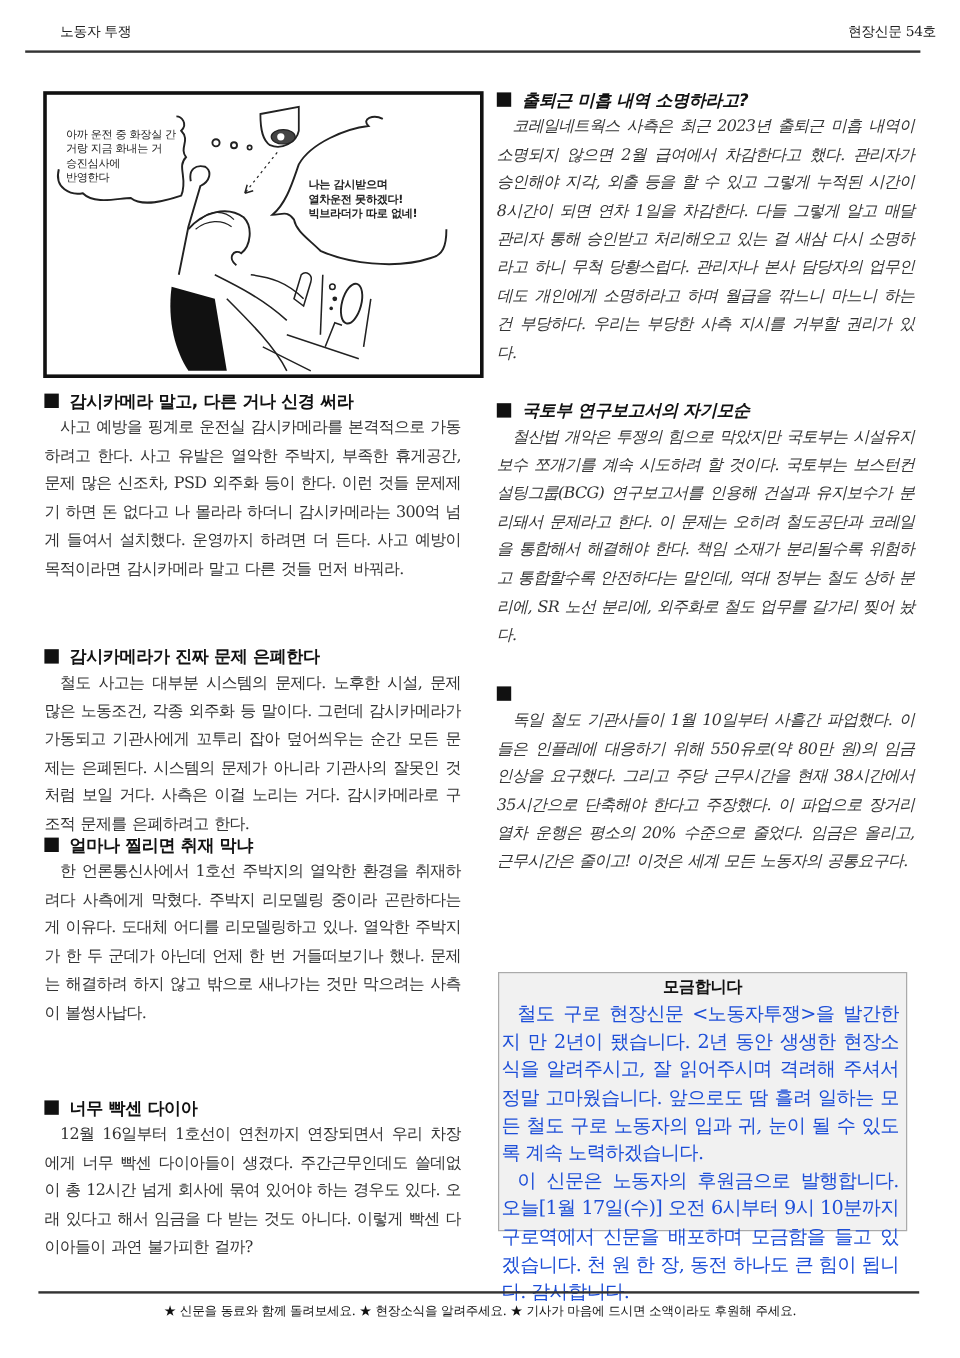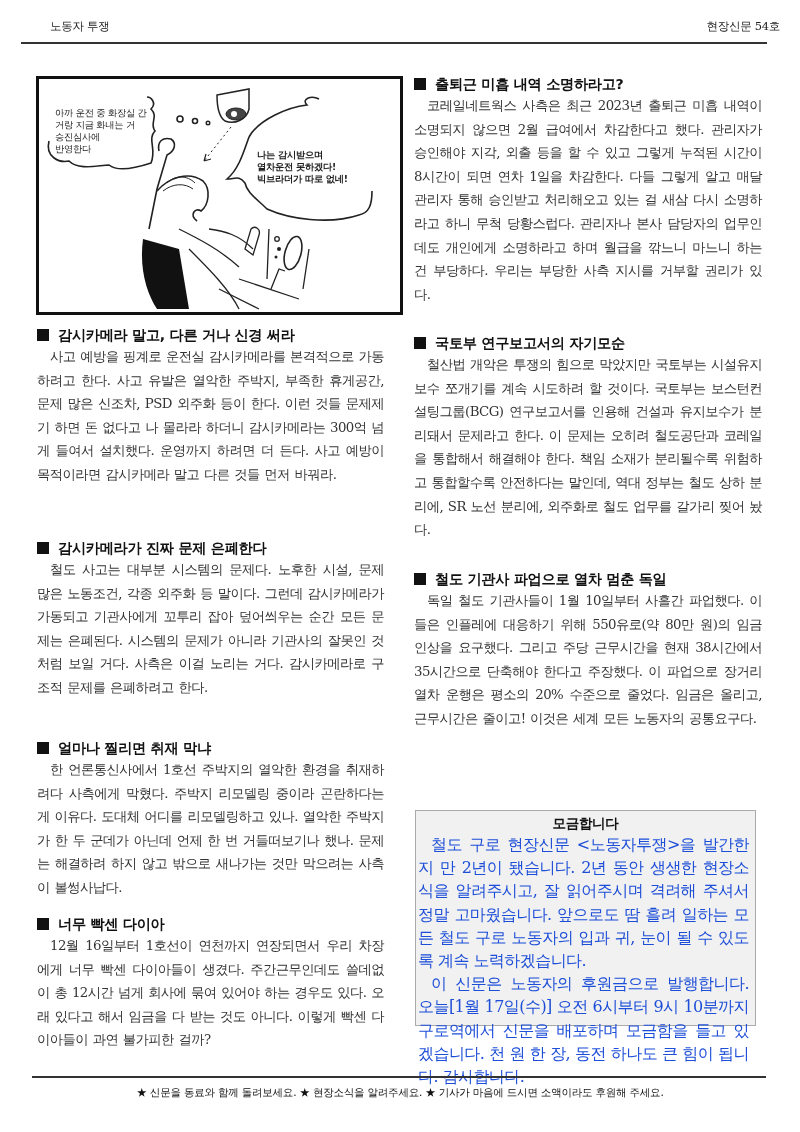--- a/index.html
+++ b/index.html
@@ -91,41 +91,41 @@
 
 <div class="column col-left" style="top:0;height:1132px;">
   <div class="article" style="top:325px;">
     <h2><span class="sq"></span><span>감시카메라 말고, 다른 거나 신경 써라</span></h2>
     <p class="indent">사고 예방을 핑계로 운전실 감시카메라를 본격적으로 가동하려고 한다. 사고 유발은 열악한 주박지, 부족한 휴게공간, 문제 많은 신조차, PSD 외주화 등이 한다. 이런 것들 문제제기 하면 돈 없다고 나 몰라라 하더니 감시카메라는 300억 넘게 들여서 설치했다. 운영까지 하려면 더 든다. 사고 예방이 목적이라면 감시카메라 말고 다른 것들 먼저 바꿔라.</p>
   </div>
   <div class="article" style="top:538px;">
     <h2><span class="sq"></span><span>감시카메라가 진짜 문제 은폐한다</span></h2>
     <p class="indent">철도 사고는 대부분 시스템의 문제다. 노후한 시설, 문제 많은 노동조건, 각종 외주화 등 말이다. 그런데 감시카메라가 가동되고 기관사에게 꼬투리 잡아 덮어씌우는 순간 모든 문제는 은폐된다. 시스템의 문제가 아니라 기관사의 잘못인 것처럼 보일 거다. 사측은 이걸 노리는 거다. 감시카메라로 구조적 문제를 은폐하려고 한다.</p>
   </div>
-  <div class="article" style="top:738px;">
+  <div class="article" style="top:695px;">
     <h2><span class="sq"></span><span>얼마나 찔리면 취재 막냐</span></h2>
     <p class="indent">한 언론통신사에서 1호선 주박지의 열악한 환경을 취재하려다 사측에게 막혔다. 주박지 리모델링 중이라 곤란하다는 게 이유다. 도대체 어디를 리모델링하고 있나. 열악한 주박지가 한 두 군데가 아닌데 언제 한 번 거들떠보기나 했나. 문제는 해결하려 하지 않고 밖으로 새나가는 것만 막으려는 사측이 볼썽사납다.</p>
   </div>
   <div class="article" style="top:914px;">
     <h2><span class="sq"></span><span>너무 빡센 다이아</span></h2>
     <p class="indent">12월 16일부터 1호선이 연천까지 연장되면서 우리 차장에게 너무 빡센 다이아들이 생겼다. 주간근무인데도 쓸데없이 총 12시간 넘게 회사에 묶여 있어야 하는 경우도 있다. 오래 있다고 해서 임금을 다 받는 것도 아니다. 이렇게 빡센 다이아들이 과연 불가피한 걸까?</p>
   </div>
 </div>
 
-<div class="column col-right" style="top:0;height:1068px;">
+<div class="column col-right" style="top:0;height:1068px;font-style:italic;">
   <div class="article" style="top:74px;">
     <h2><span class="sq"></span><span>출퇴근 미흡 내역 소명하라고?</span></h2>
     <p class="indent">코레일네트웍스 사측은 최근 2023년 출퇴근 미흡 내역이 소명되지 않으면 2월 급여에서 차감한다고 했다. 관리자가 승인해야 지각, 외출 등을 할 수 있고 그렇게 누적된 시간이 8시간이 되면 연차 1일을 차감한다. 다들 그렇게 알고 매달 관리자 통해 승인받고 처리해오고 있는 걸 새삼 다시 소명하라고 하니 무척 당황스럽다. 관리자나 본사 담당자의 업무인데도 개인에게 소명하라고 하며 월급을 깎느니 마느니 하는 건 부당하다. 우리는 부당한 사측 지시를 거부할 권리가 있다.</p>
   </div>
   <div class="article" style="top:333px;">
     <h2><span class="sq"></span><span>국토부 연구보고서의 자기모순</span></h2>
     <p class="indent">철산법 개악은 투쟁의 힘으로 막았지만 국토부는 시설유지보수 쪼개기를 계속 시도하려 할 것이다. 국토부는 보스턴컨설팅그룹(BCG) 연구보고서를 인용해 건설과 유지보수가 분리돼서 문제라고 한다. 이 문제는 오히려 철도공단과 코레일을 통합해서 해결해야 한다. 책임 소재가 분리될수록 위험하고 통합할수록 안전하다는 말인데, 역대 정부는 철도 상하 분리에, SR 노선 분리에, 외주화로 철도 업무를 갈가리 찢어 놨다.</p>
   </div>
   <div class="article" style="top:569px;">
-    <h2><span class="sq"></span><span>철도 기관사 파업으로 열차 멈춘 독일</span></h2>
+    <h2><span class="sq"></span></h2>
     <p class="indent">독일 철도 기관사들이 1월 10일부터 사흘간 파업했다. 이들은 인플레에 대응하기 위해 550유로(약 80만 원)의 임금 인상을 요구했다. 그리고 주당 근무시간을 현재 38시간에서 35시간으로 단축해야 한다고 주장했다. 이 파업으로 장거리 열차 운행은 평소의 20% 수준으로 줄었다. 임금은 올리고, 근무시간은 줄이고! 이것은 세계 모든 노동자의 공통요구다.</p>
   </div>
 </div>
 
 <div class="fund-box">
   <h3>모금합니다</h3>
   <p>철도 구로 현장신문 &lt;노동자투쟁&gt;을 발간한 지 만 2년이 됐습니다. 2년 동안 생생한 현장소식을 알려주시고, 잘 읽어주시며 격려해 주셔서 정말 고마웠습니다. 앞으로도 땀 흘려 일하는 모든 철도 구로 노동자의 입과 귀, 눈이 될 수 있도록 계속 노력하겠습니다.</p>
   <p>이 신문은 노동자의 후원금으로 발행합니다. 오늘[1월 17일(수)] 오전 6시부터 9시 10분까지 구로역에서 신문을 배포하며 모금함을 들고 있겠습니다. 천 원 한 장, 동전 하나도 큰 힘이 됩니다. 감사합니다.</p>
 </div>
 

